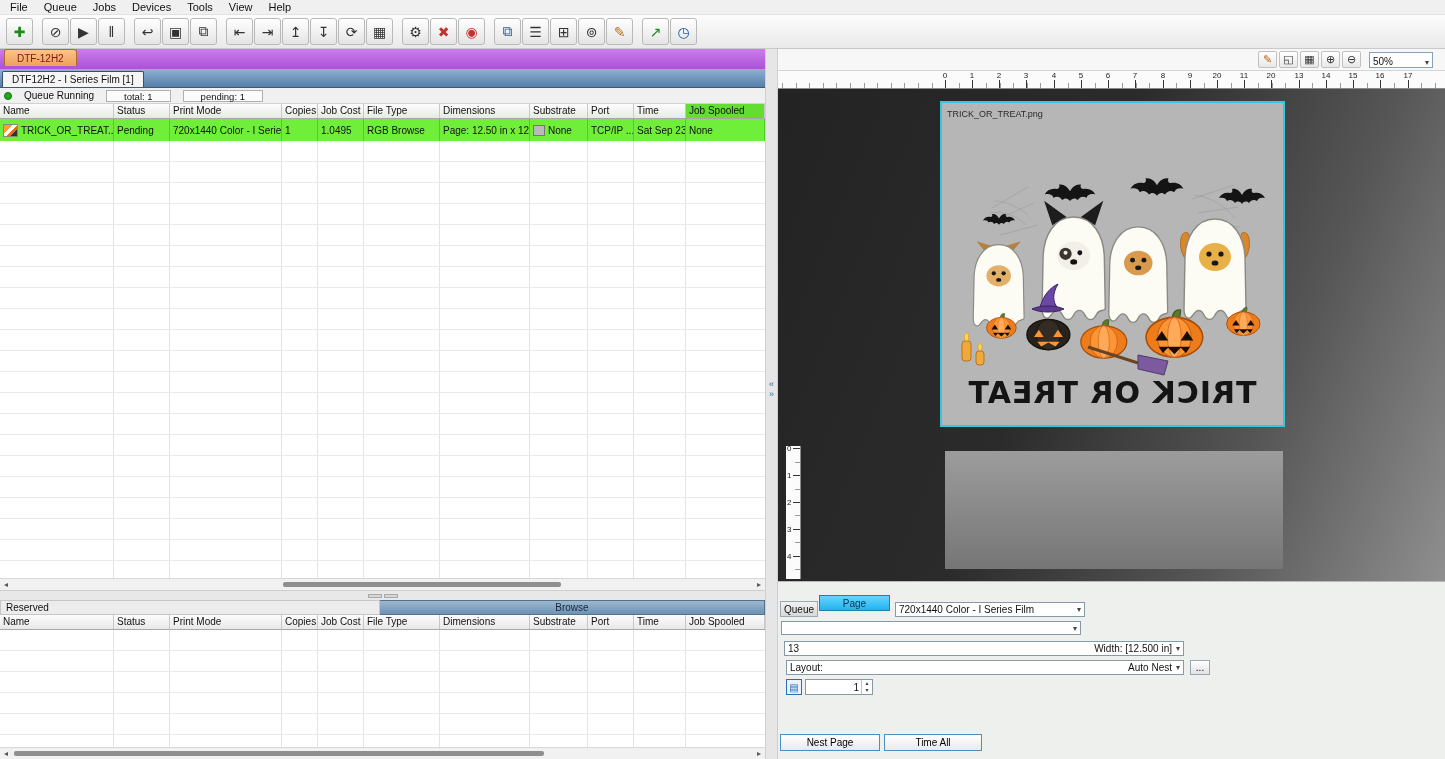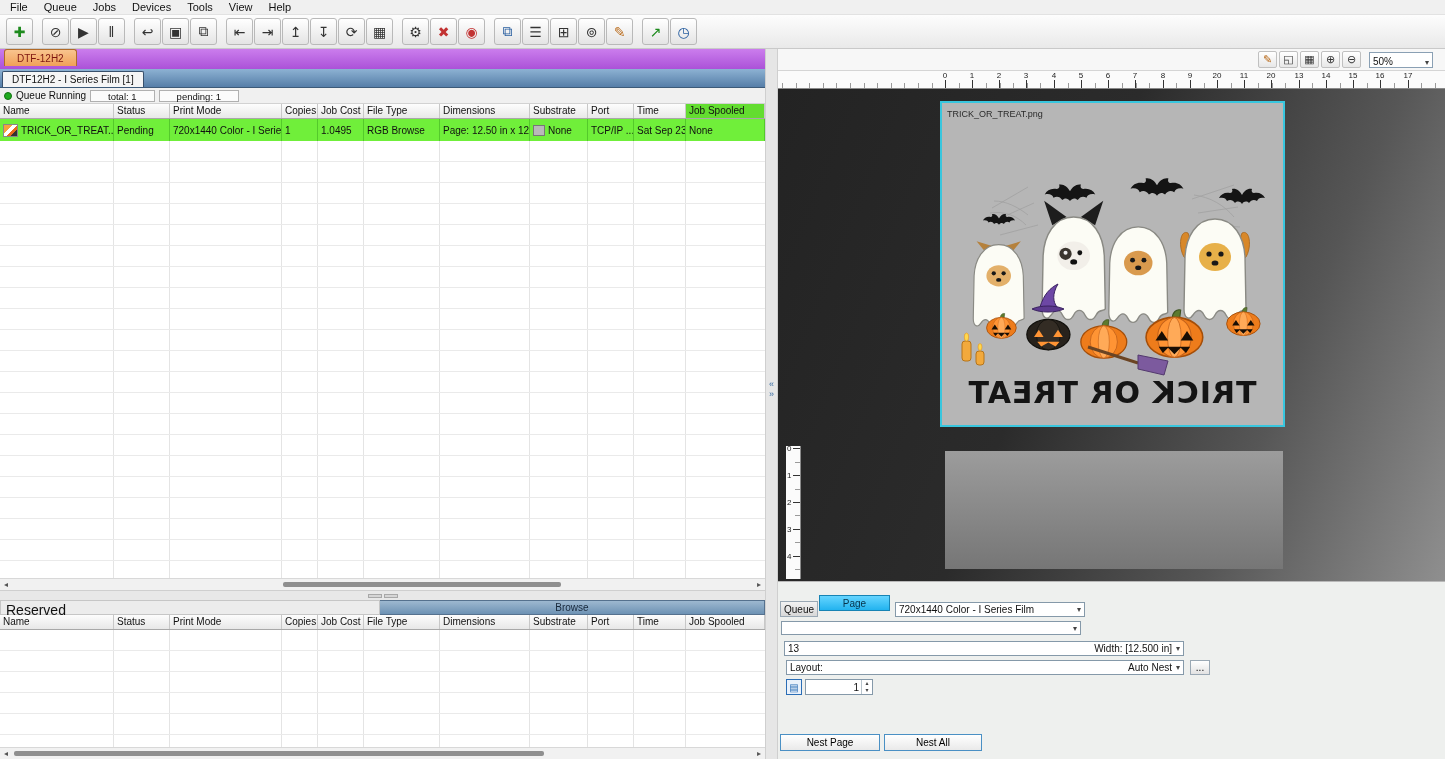--- a/index.html
+++ b/index.html
@@ -20,21 +20,21 @@
 
   .main{position:absolute;top:49px;left:0;right:0;bottom:0}
   .left-panel{position:absolute;left:0;top:0;width:765px;height:710px;background:#fff;display:flex;flex-direction:column}
 
   .printer-tabs{height:20px;background:linear-gradient(#cb7ded,var(--purple-bar,#ab52d8));display:flex;align-items:flex-start;padding-left:4px}
   .printer-tab{height:17px;padding:0 12px;background:linear-gradient(#f9c48e,var(--printer-tab,#f0a058));border:1px solid #b06a28;border-bottom:none;border-radius:3px 3px 0 0;font-size:10px;color:#7c1410;display:flex;align-items:center}
 
   .queue-tabs{height:19px;background:linear-gradient(#8db2d3,var(--queue-bar,#567ea8));display:flex;align-items:flex-end;padding-left:2px;border-bottom:1px solid #3c5a78}
   .queue-tab{height:16px;background:#f5f5f5;border:1px solid #38506c;border-bottom:none;border-radius:2px 2px 0 0;padding:4px 9px;font-size:10px;display:flex;align-items:center}
 
-  .status-bar{height:16px;display:flex;align-items:center;background:#f0f0f0;border-bottom:1px solid #d2d2d2;padding-left:4px;gap:4px;font-size:10px}
+  .status-bar{height:16px;display:flex;align-items:center;background:#f0f0f0;border-bottom:1px solid #d2d2d2;padding-left:4px;gap:12px;font-size:10px}
   .status-dot{width:8px;height:8px;border-radius:50%;background:#1faa1f;border:1px solid #127012}
   .status-box{border:1px solid #b0b0b0;background:#fbfbfb;padding:0 17px;height:12px;line-height:11px;font-size:9.5px}
 
   .grid-header{display:flex;height:15px;background:linear-gradient(#fdfdfd,#e8e8e8);border-bottom:1px solid #a8a8a8;font-size:10px;flex:none}
   .gh{border-right:1px solid #c8c8c8;padding:1px 0 0 3px;overflow:hidden;white-space:nowrap;flex:none}
   .gh.spooled{background:var(--spooled-green,#63dd30)}
   .c0{width:114px}.c1{width:56px}.c2{width:112px}.c3{width:36px}.c4{width:46px}.c5{width:76px}.c6{width:90px}.c7{width:58px}.c8{width:46px}.c9{width:52px}.c10{width:79px}
 
   .job-row{display:flex;height:22px;background:var(--selection-green,#70ef3a);font-size:10px;flex:none}
   .jr{border-right:1px solid rgba(0,90,0,.25);height:100%;display:flex;align-items:center;padding-left:3px;overflow:hidden;white-space:nowrap;flex:none}
@@ -49,21 +49,21 @@
 
   .hscroll{height:12px;background:#f1f1f1;border-top:1px solid #d8d8d8;position:relative;flex:none}
   .hscroll .arr{position:absolute;top:0;width:12px;height:11px;text-align:center;font-size:8px;color:#555;line-height:11px}
   .hscroll .arr.l{left:0}.hscroll .arr.r{right:0}
   .hthumb{position:absolute;top:3px;height:5px;background:#8f8f8f;border-radius:2px}
 
   .panel-splitter{height:10px;background:#e8e8e8;border-top:1px solid #cfcfcf;display:flex;justify-content:center;align-items:center;flex:none}
   .grip{width:14px;height:4px;background:#d6d6d6;border:1px solid #a8a8a8;margin:0 1px}
 
   .bottom-tabs{display:flex;height:15px;flex:none}
-  .reserved-tab{width:380px;background:#ececec;border:1px solid #c6c6c6;font-size:14px;padding:1px 0 0 5px}
+  .reserved-tab{width:380px;background:#ececec;border:1px solid #c6c6c6;font-size:10px;padding:1px 0 0 5px}
   .browse-strip{flex:1;background:linear-gradient(#9db8d0,#6d92b4);color:#17273a;display:flex;justify-content:center;font-size:10px;padding-top:1px;border:1px solid #55718e;border-left:none}
 
   
   .vsplit{position:absolute;left:765px;top:0;width:13px;height:710px;background:#e6e6e6;border-left:1px solid #cfcfcf;border-right:1px solid #cfcfcf}
   .vsplit-arrows{position:absolute;top:330px;left:0;width:100%;text-align:center;color:#3a6ea5;font-size:9px;line-height:10px}
 
   
   .right-panel{position:absolute;left:778px;top:0;width:667px;height:710px;background:#f0f0f0;display:flex;flex-direction:column}
   .preview-toolbar{height:22px;background:#f7f7f7;border-bottom:1px solid #d5d5d5;display:flex;align-items:center;justify-content:flex-end;padding-right:12px;gap:2px;flex:none}
   .ptbtn{width:19px;height:17px;display:flex;align-items:center;justify-content:center;border:1px solid #c0c0c0;background:linear-gradient(#fff,#e8e8e8);font-size:11px;border-radius:2px;color:#333}
@@ -579,18 +579,18 @@
         <div class="copies-icon">▤</div>
         <div class="copies-spin">
           <span class="copies-val">1</span>
           <span class="spin-arrows">
             <span>▴</span>
             <span>▾</span>
           </span>
         </div>
 
         <button class="nbtn np">Nest Page</button>
-        <button class="nbtn na">Nest All</button>
+        <button class="nbtn na">Time All</button>
       </div>
 
     </div>
   </div>
 </div>
 
 </body></html>

